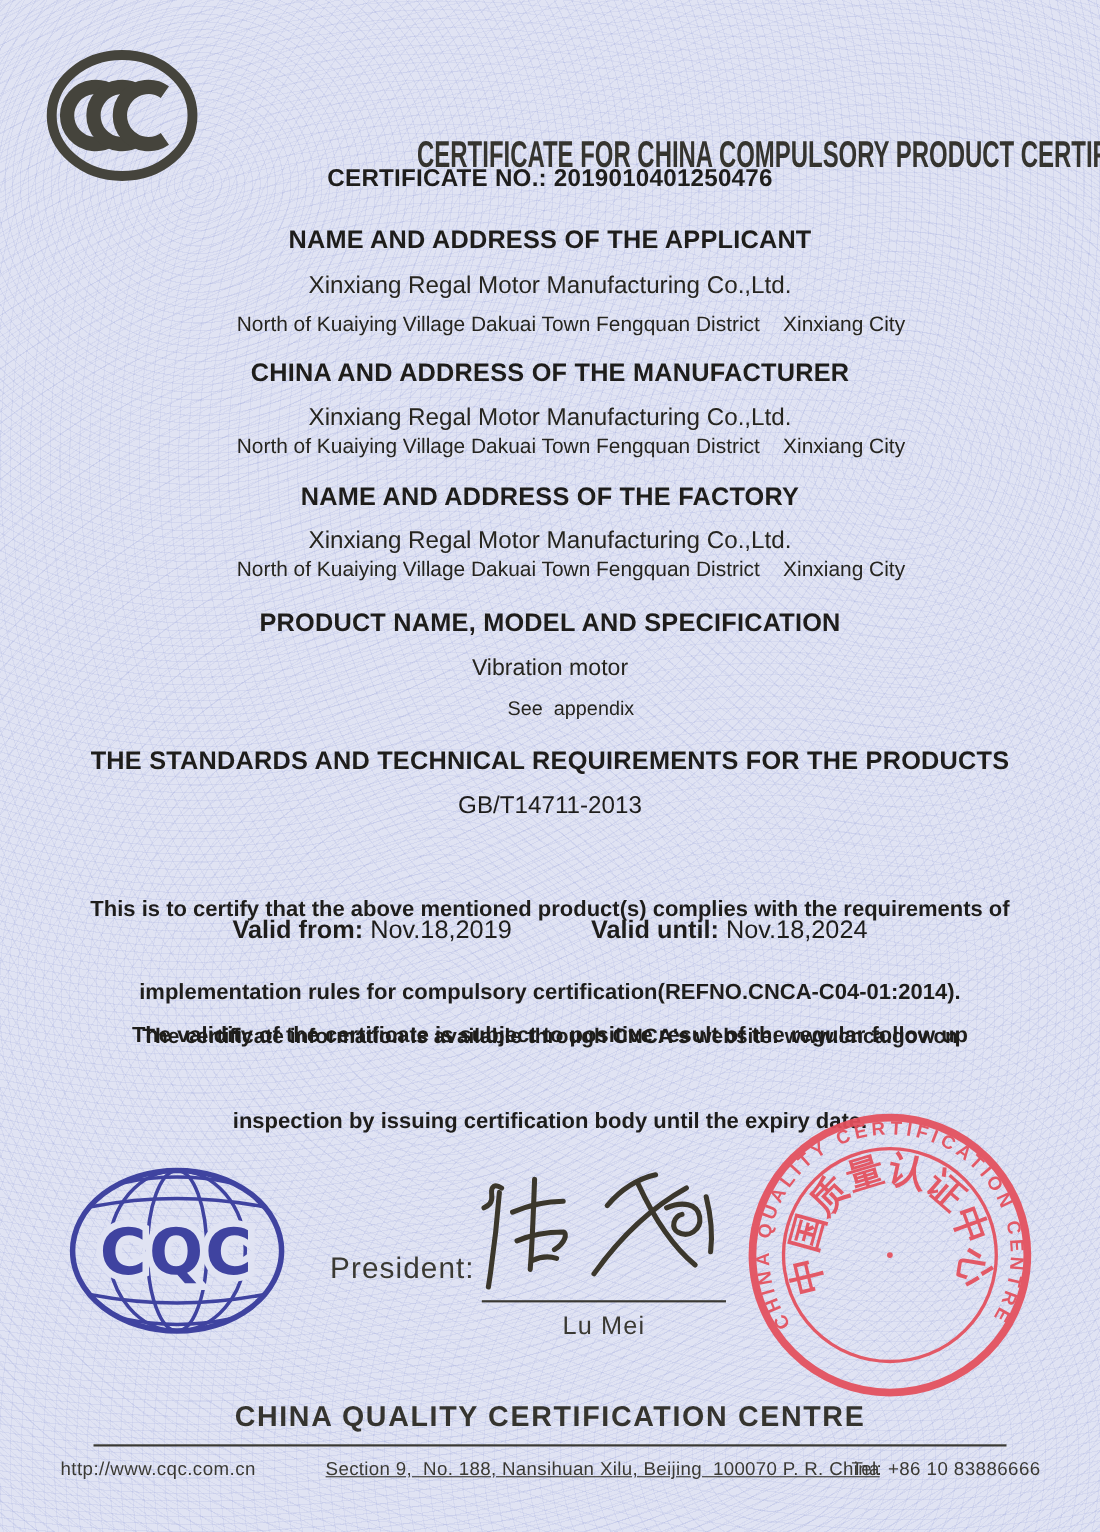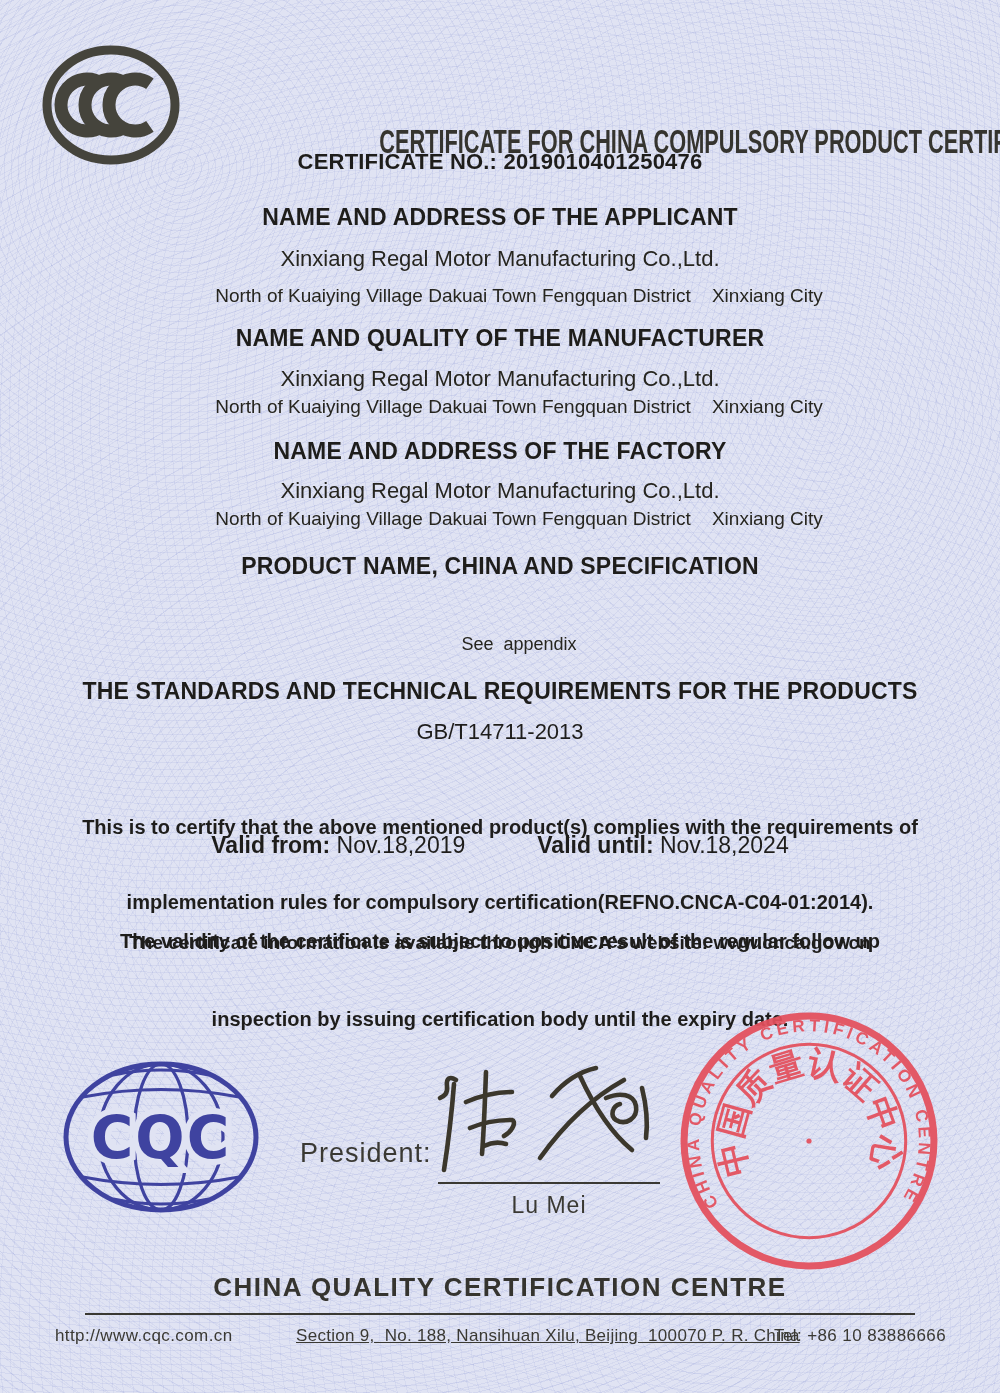--- a/index.html
+++ b/index.html
@@ -83,29 +83,30 @@
   <div class="abs title-wrap">
     <span class="title-inner">CERTIFICATE FOR CHINA COMPULSORY PRODUCT CERTIFICATION</span>
   </div>
 
   <div class="abs certno">CERTIFICATE NO.: 2019010401250476</div>
 
   <div class="abs sec-heading p0h">NAME AND ADDRESS OF THE APPLICANT</div>
   <div class="abs company p0c">Xinxiang Regal Motor Manufacturing Co.,Ltd.</div>
   <div class="abs address p0a">North of Kuaiying Village Dakuai Town Fengquan District    Xinxiang City</div>
 
-  <div class="abs sec-heading p1h">NAME AND QUALITY OF THE MANUFACTURER</div>
+  <div class="abs sec-heading p1h">CHINA AND ADDRESS OF THE MANUFACTURER</div>
   <div class="abs company p1c">Xinxiang Regal Motor Manufacturing Co.,Ltd.</div>
   <div class="abs address p1a">North of Kuaiying Village Dakuai Town Fengquan District    Xinxiang City</div>
 
   <div class="abs sec-heading p2h">NAME AND ADDRESS OF THE FACTORY</div>
   <div class="abs company p2c">Xinxiang Regal Motor Manufacturing Co.,Ltd.</div>
   <div class="abs address p2a">North of Kuaiying Village Dakuai Town Fengquan District    Xinxiang City</div>
 
-  <div class="abs sec-heading prodh">PRODUCT NAME, CHINA AND SPECIFICATION</div>
+  <div class="abs sec-heading prodh">PRODUCT NAME, MODEL AND SPECIFICATION</div>
+  <div class="abs company prodn">Vibration motor</div>
   <div class="abs address prods">See  appendix</div>
 
   <div class="abs sec-heading stdh">THE STANDARDS AND TECHNICAL REQUIREMENTS FOR THE PRODUCTS</div>
   <div class="abs stdv">GB/T14711-2013</div>
 
   <div class="abs certify">
     <div>This is to certify that the above mentioned product(s) complies with the requirements of</div>
     <div>implementation rules for compulsory certification(REFNO.CNCA-C04-01:2014).</div>
   </div>
 

